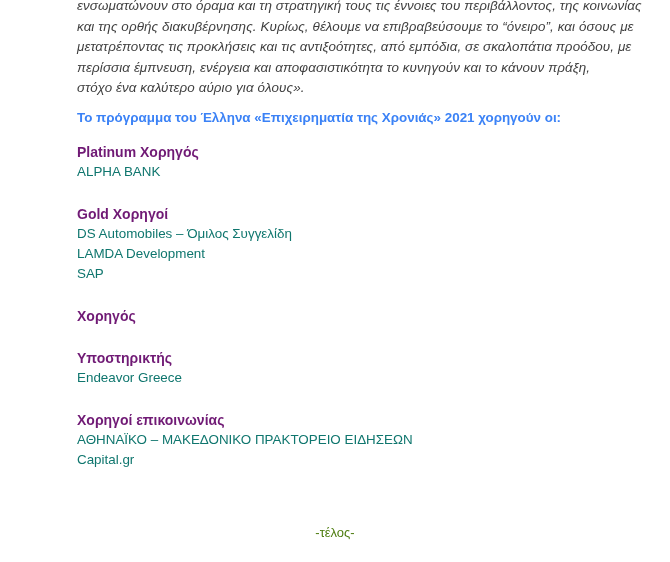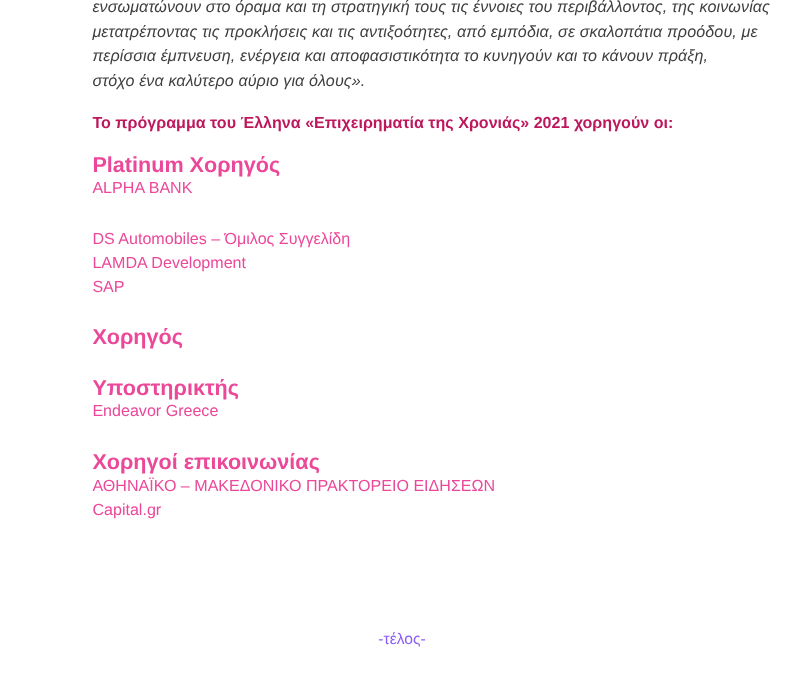--- a/index.html
+++ b/index.html
@@ -23,75 +23,77 @@
   }
   .intro-line {
     font-style: italic;
     font-size: 13.4px;
     line-height: 20.6px;
     color: #3f3f3f;
     letter-spacing: 0.1px;
     white-space: nowrap;
   }
   .heading {
-    margin-top: 15px;
+    margin-top: 9px;
     font-weight: bold;
     font-size: 13.4px;
     line-height: 20px;
-    color: #be185d;
+    color: #3b82f6;
   }
   .section {
     margin-top: 22px;
   }
   .section.first {
     margin-top: 14px;
   }
   .section-label {
     font-weight: bold;
-    font-size: 18px;
+    font-size: 14px;
     line-height: 20px;
-    color: #ec4899;
+    color: #701a75;
   }
   .section-item {
     font-size: 13.4px;
     line-height: 20px;
-    color: #ec4899;
+    color: #0f766e;
   }
   .footer {
     position: absolute;
     left: 0;
     top: 524px;
     width: 670px;
     text-align: center;
     font-size: 13px;
     line-height: 18px;
-    color: #8b5cf6;
+    color: #4d7c0f;
   }
 </style>
 </head>
 <body>
 
 <div class="page">
   <div class="content">
 
     <div class="intro">
         <div class="intro-line">ενσωματώνουν στο όραμα και τη στρατηγική τους τις έννοιες του περιβάλλοντος, της κοινωνίας</div>
+        <div class="intro-line">και της ορθής διακυβέρνησης. Κυρίως, θέλουμε να επιβραβεύσουμε το “όνειρο”, και όσους με</div>
         <div class="intro-line">μετατρέποντας τις προκλήσεις και τις αντιξοότητες, από εμπόδια, σε σκαλοπάτια προόδου, με</div>
         <div class="intro-line">περίσσια έμπνευση, ενέργεια και αποφασιστικότητα το κυνηγούν και το κάνουν πράξη,</div>
         <div class="intro-line">στόχο ένα καλύτερο αύριο για όλους».</div>
       </div>
 
     <div class="heading">Το πρόγραμμα του Έλληνα «Επιχειρηματία της Χρονιάς» 2021 χορηγούν οι:</div>
 
     <div id="sections">
         <div class="section first">
           <div class="section-label">Platinum Χορηγός</div>
           <div class="section-item">ALPHA BANK</div>
         </div>
         <div class="section">
+          <div class="section-label">Gold Χορηγοί</div>
           <div class="section-item">DS Automobiles – Όμιλος Συγγελίδη</div>
           <div class="section-item">LAMDA Development</div>
           <div class="section-item">SAP</div>
         </div>
         <div class="section">
           <div class="section-label">Χορηγός</div>
         </div>
         <div class="section">
           <div class="section-label">Υποστηρικτής</div>
           <div class="section-item">Endeavor Greece</div>

